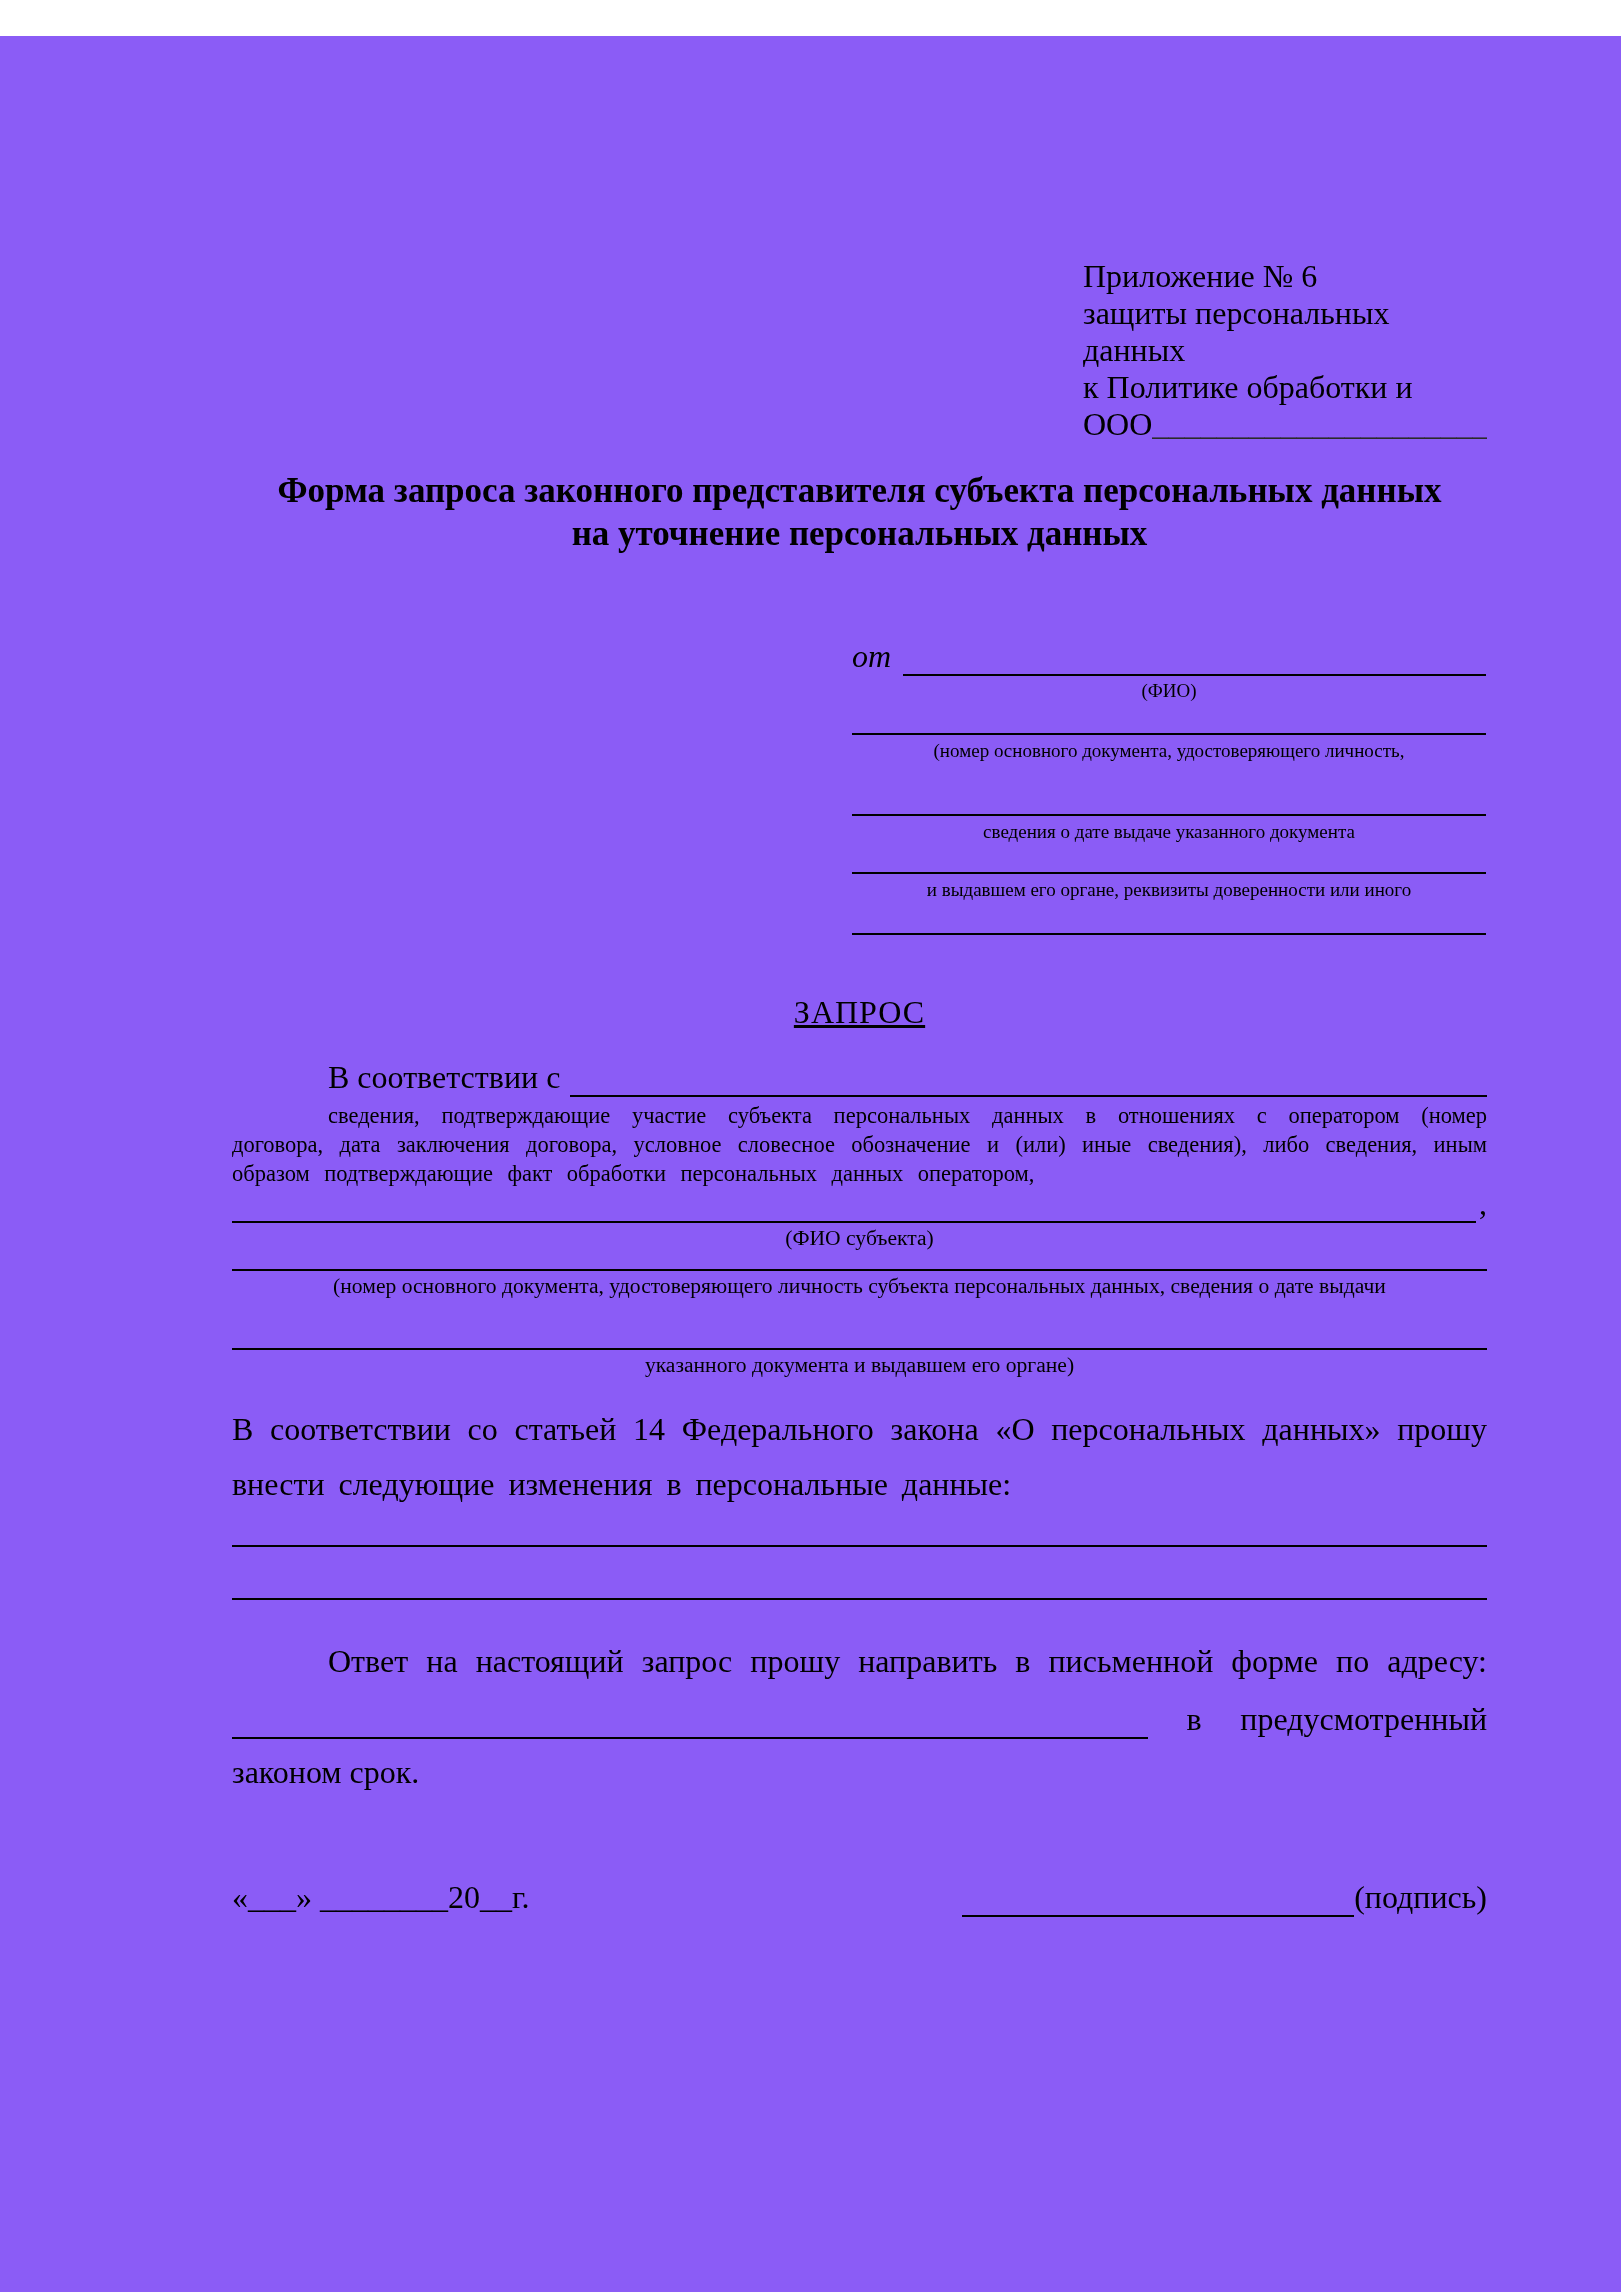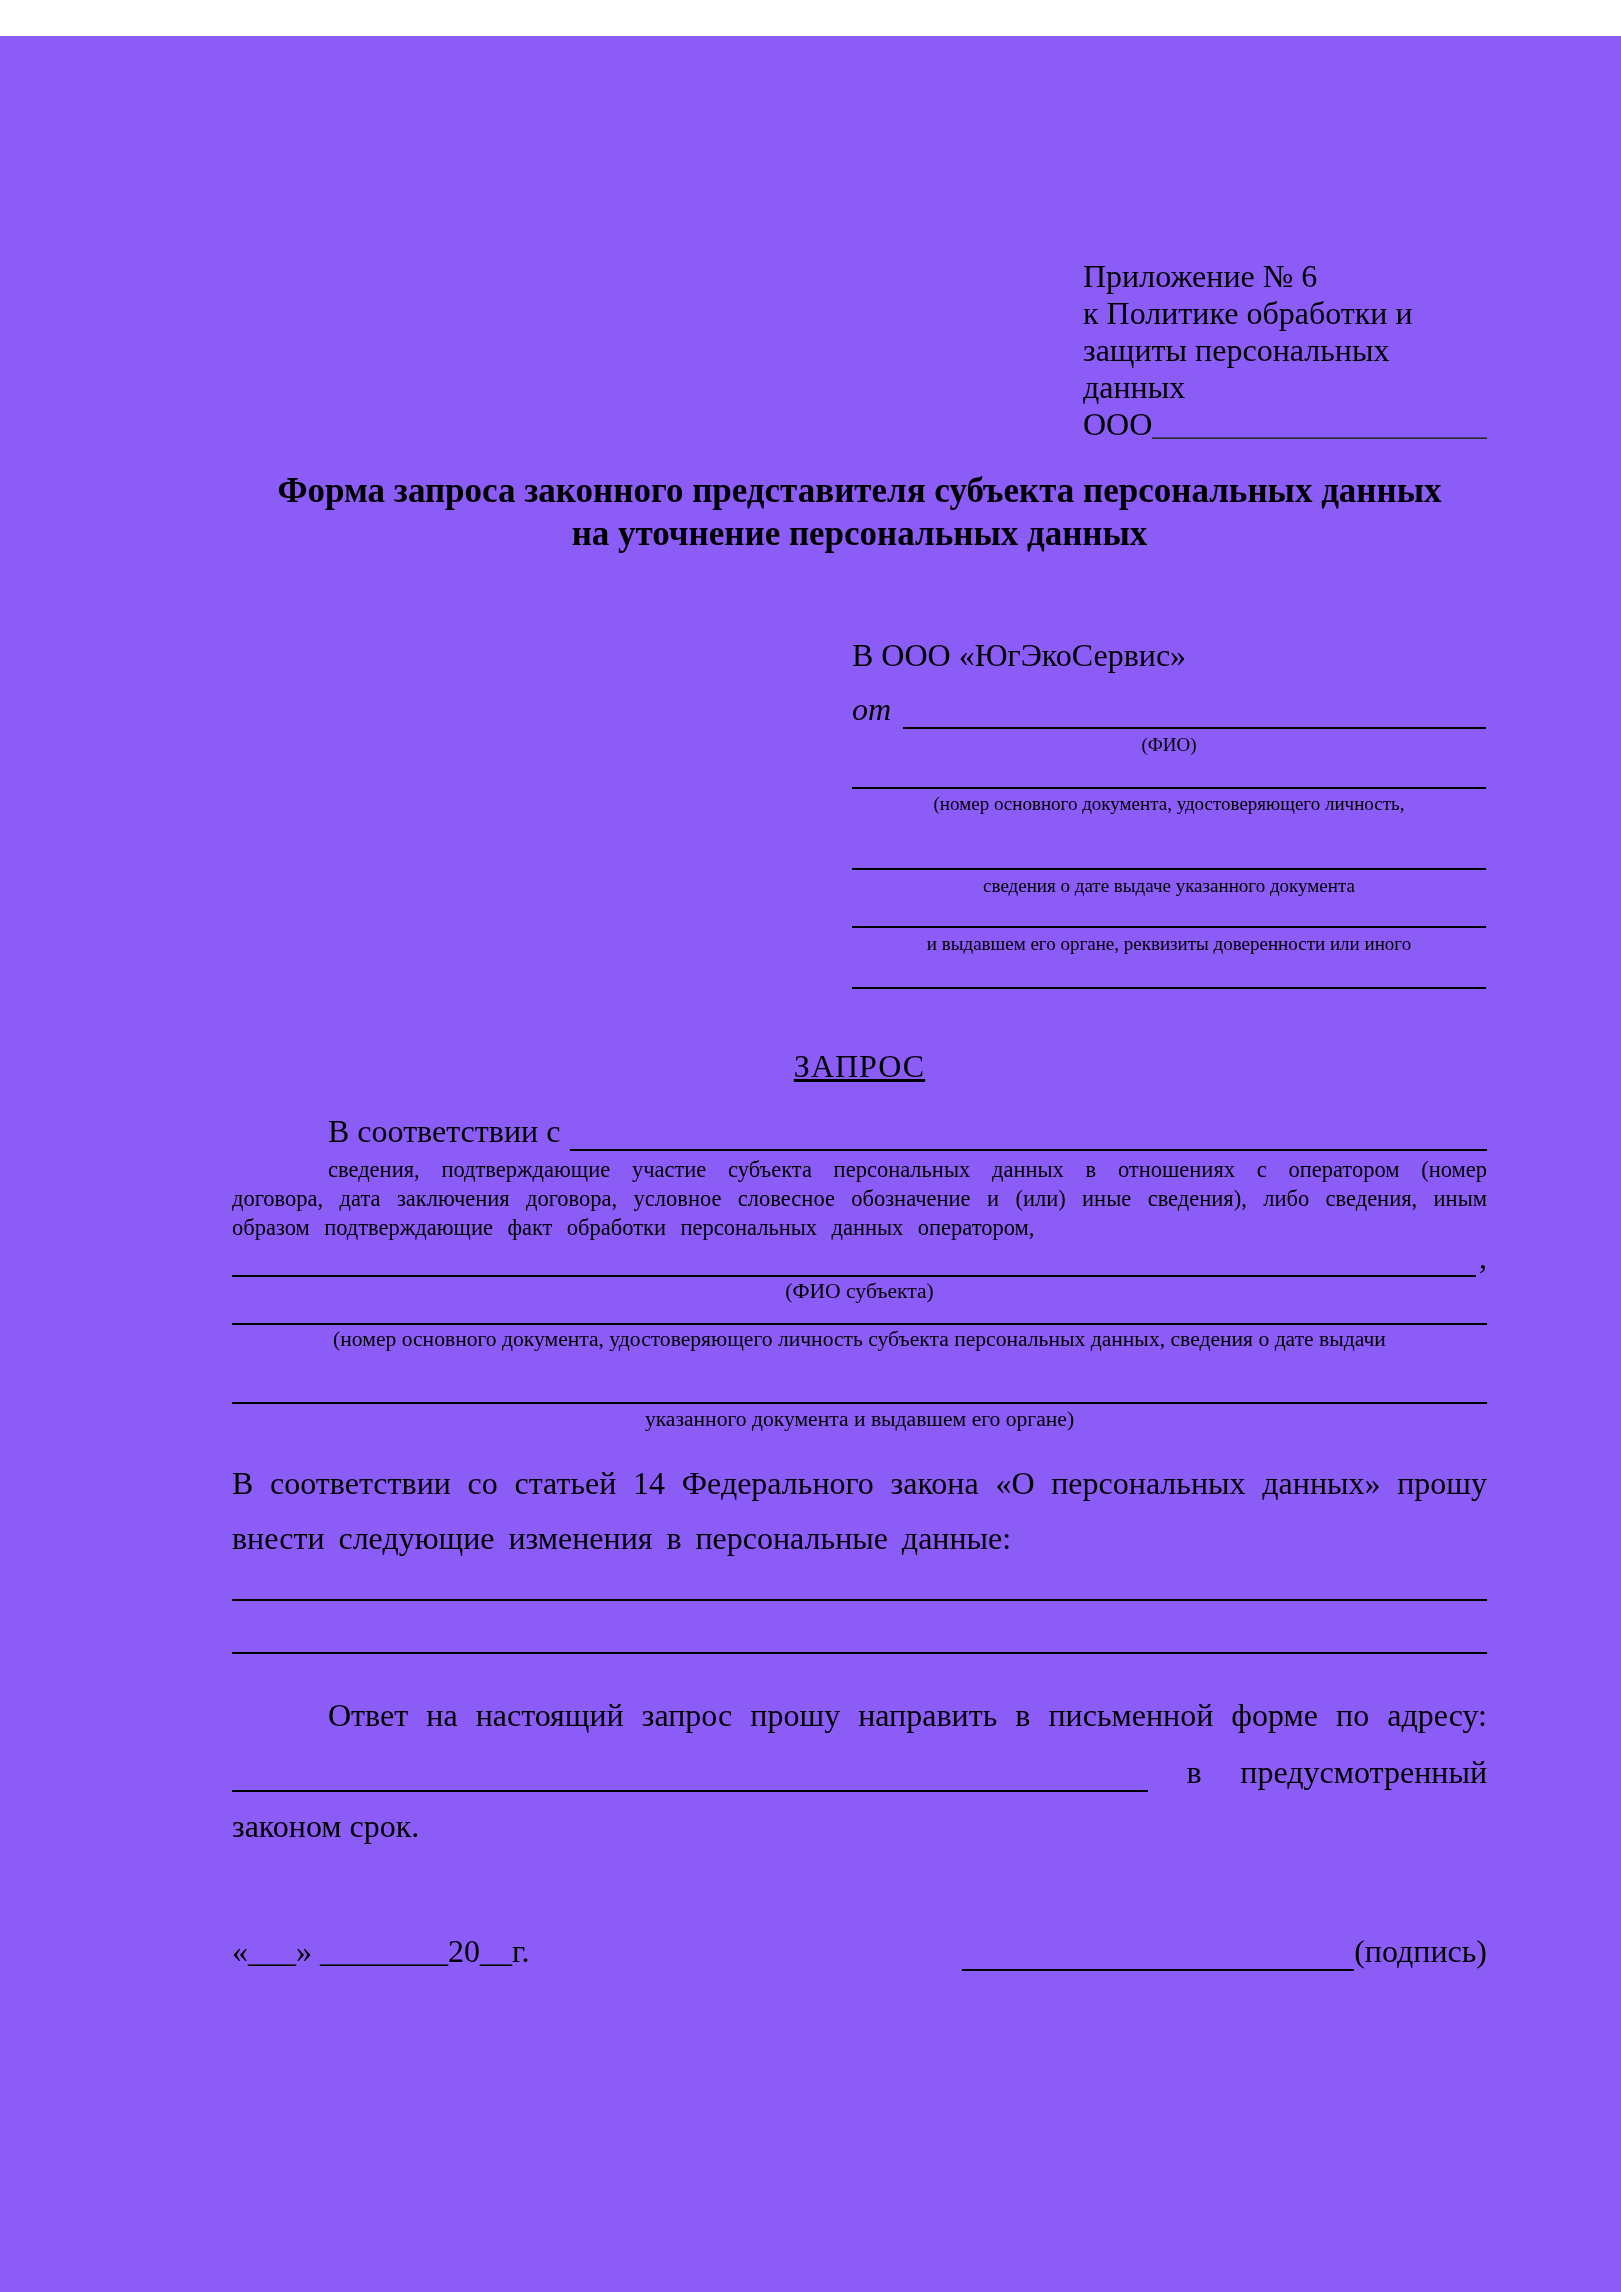--- a/index.html
+++ b/index.html
@@ -55,32 +55,31 @@
   .sig{display:flex;align-items:flex-end;}
   .sigline{display:inline-block;width:392px;height:37px;border-bottom:2.9px solid #000;}
 </style>
 </head>
 <body>
 
 <div class="page">
 
   <div class="appendix">
     <div>Приложение № 6</div>
+    <div>защиты персональных данных</div>
     <div>к Политике обработки и</div>
-    <div>защиты персональных данных</div>
     <div class="ooo-row">
       <span>ООО</span>
         <span class="uscore">________________________</span>
     </div>
   </div>
 
   <div class="title">Форма запроса законного представителя субъекта персональных данных на уточнение персональных данных</div>
 
   <div class="addr">
-    <div>В ООО «ЮгЭкоСервис»</div>
     <div class="from-row">
       <span class="lbl">от</span>
       <span class="blank"></span>
     </div>
     <div class="cap">(ФИО)</div>
 
     <div class="fline f2"></div>
     <div class="cap">(номер основного документа, удостоверяющего личность,</div>
 
     <div class="fline f3"></div>

